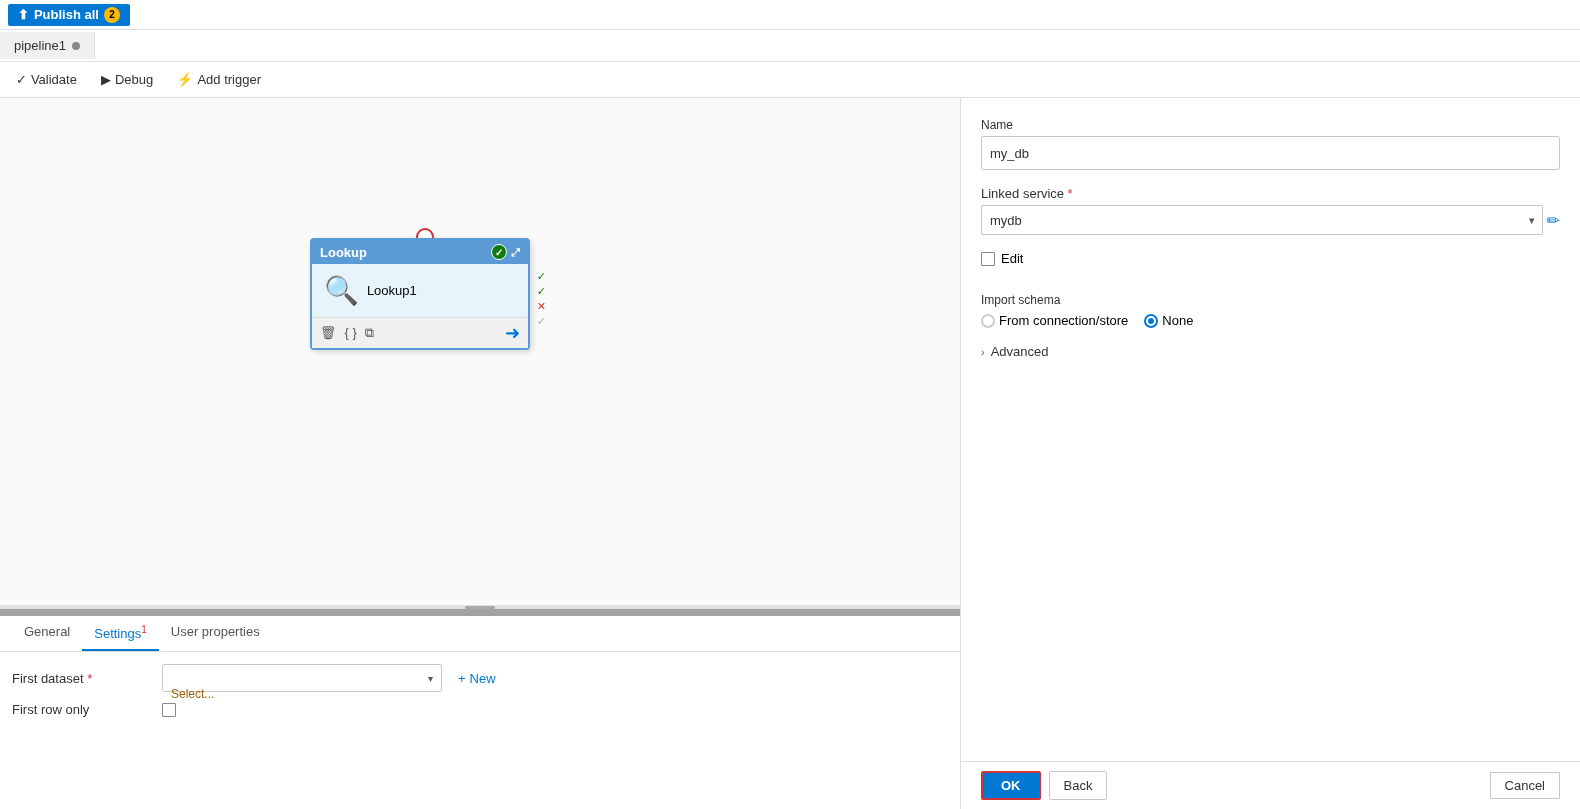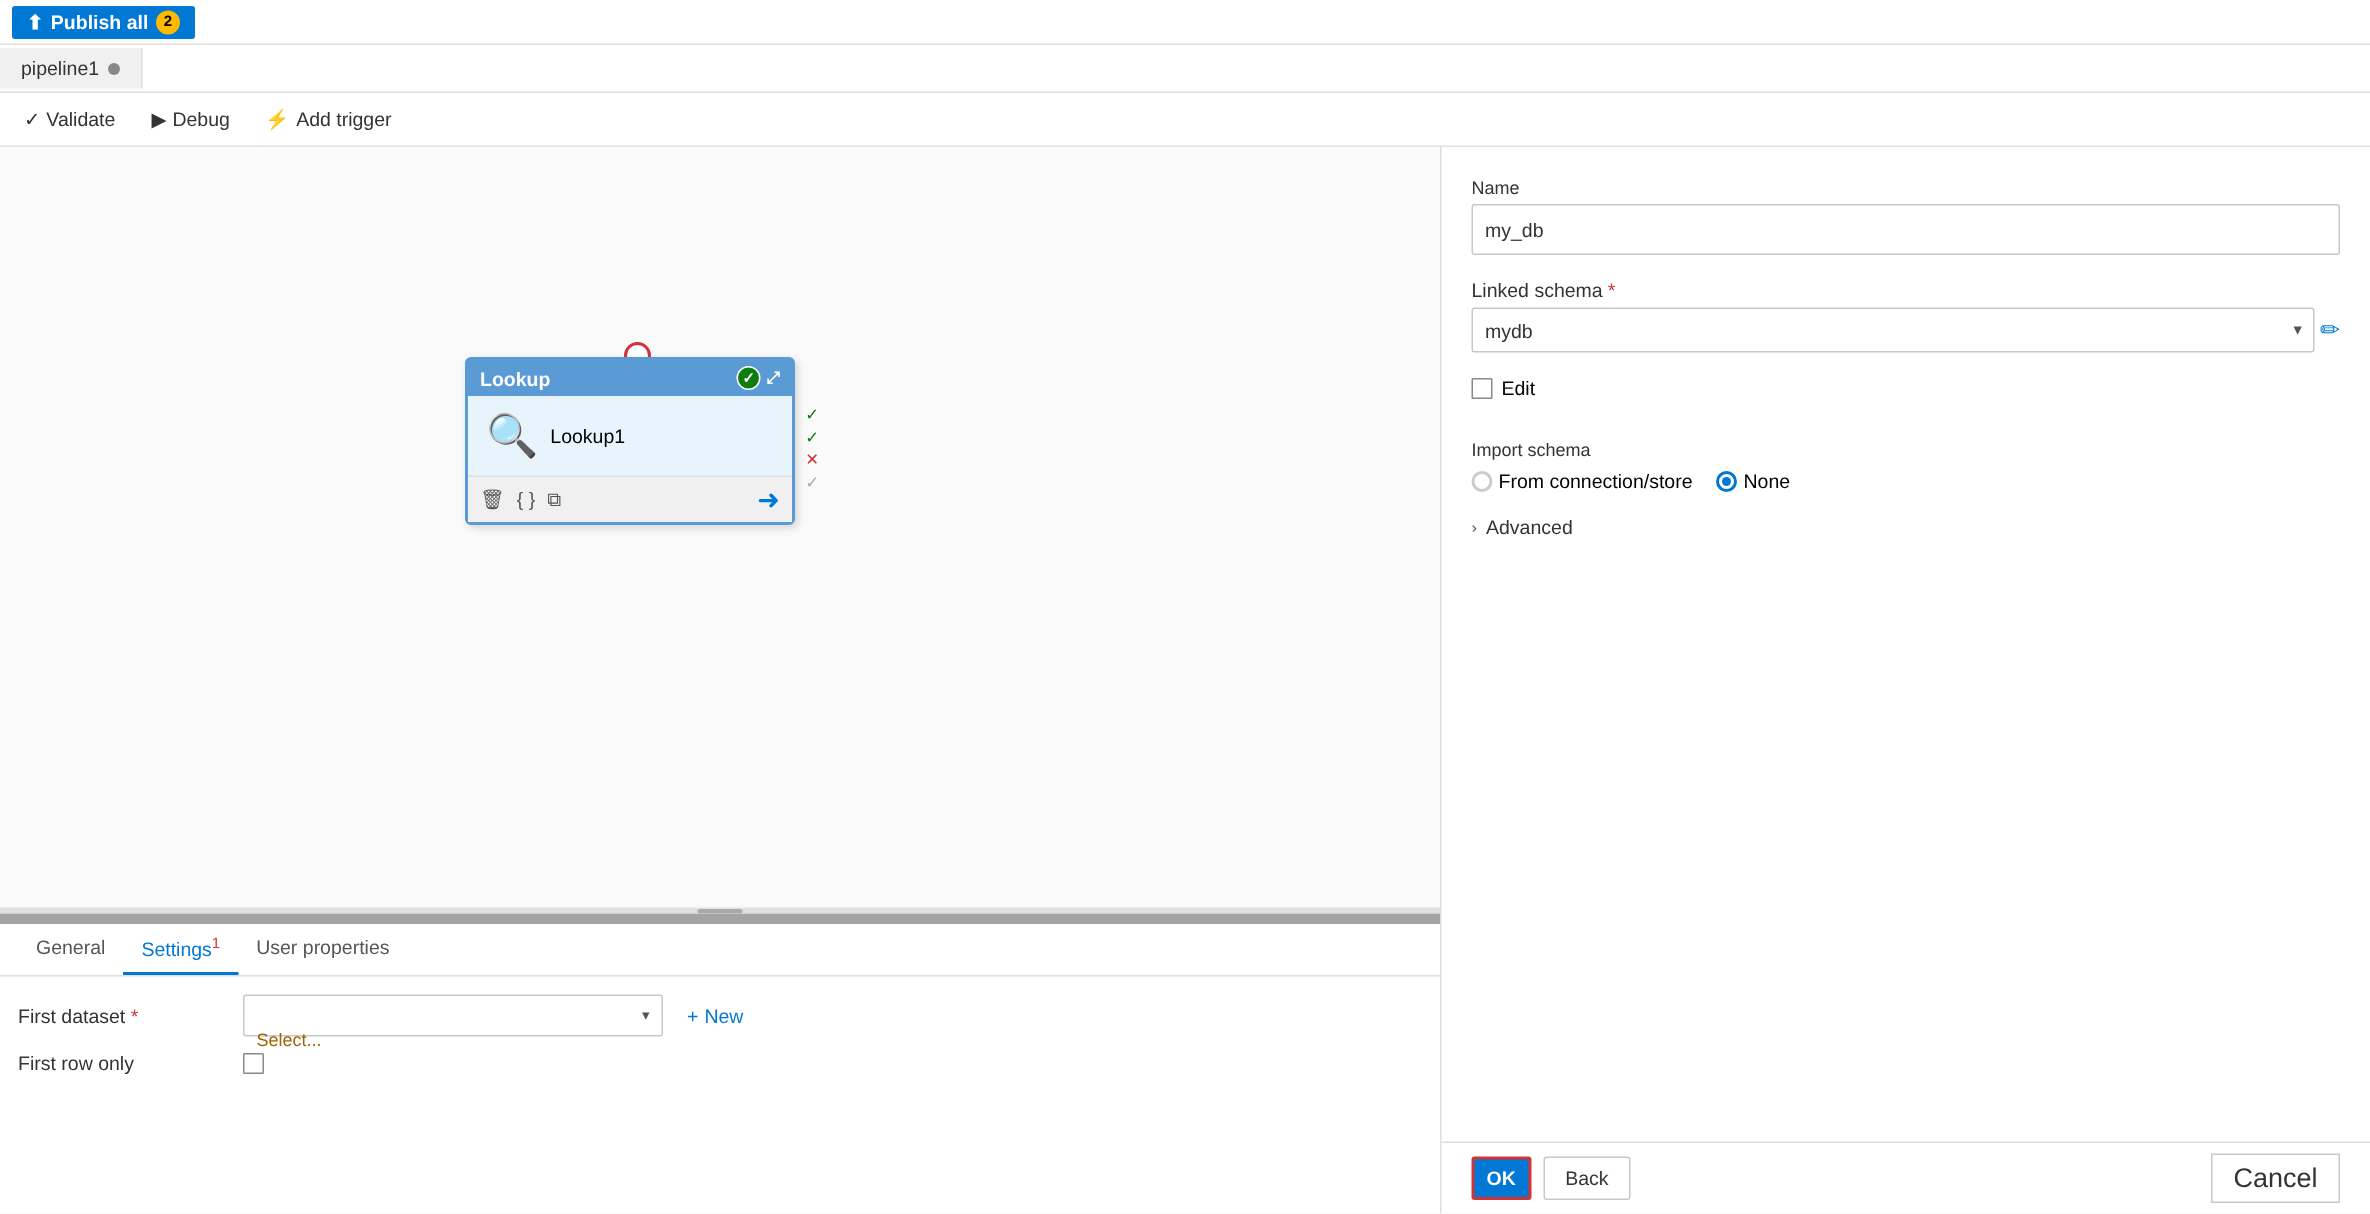--- a/index.html
+++ b/index.html
@@ -485,41 +485,41 @@
     }
     .footer-left {
       display: flex;
       gap: 8px;
     }
     .btn-ok {
       background: #0078d4;
       color: #fff;
       border: 2px solid #d13438;
       border-radius: 2px;
-      padding: 5px 8px;
+      padding: 5px 18px;
       font-size: 13px;
       cursor: pointer;
       font-weight: 600;
     }
     .btn-back {
       background: #fff;
       color: #333;
       border: 1px solid #c8c8c8;
       border-radius: 2px;
       padding: 5px 14px;
       font-size: 13px;
       cursor: pointer;
     }
     .btn-cancel {
       background: #fff;
       color: #333;
       border: 1px solid #c8c8c8;
       border-radius: 0;
       padding: 5px 14px;
-      font-size: 18px;
+      font-size: 13px;
       cursor: pointer;
     }
 
     .upload-icon {
       font-size: 13px;
     }
   </style>
 </head>
 <body>
 
@@ -636,21 +636,21 @@
 
   <div class="right-panel">
 
     <div class="right-panel-field">
       <div class="field-label">Name</div>
       <input class="field-input" type="text" value="my_db" style="">
     </div>
 
     <div class="right-panel-field">
       <div class="field-label">
-        <span>Linked schema</span>
+        <span>Linked service</span>
         <span class="required"> *</span>
       </div>
       <div class="field-select-wrapper">
         <div class="select-with-arrow">
           <select class="field-select">
             <option>mydb</option>
           </select>
         </div>
         <span class="edit-icon">✏</span>
       </div>

